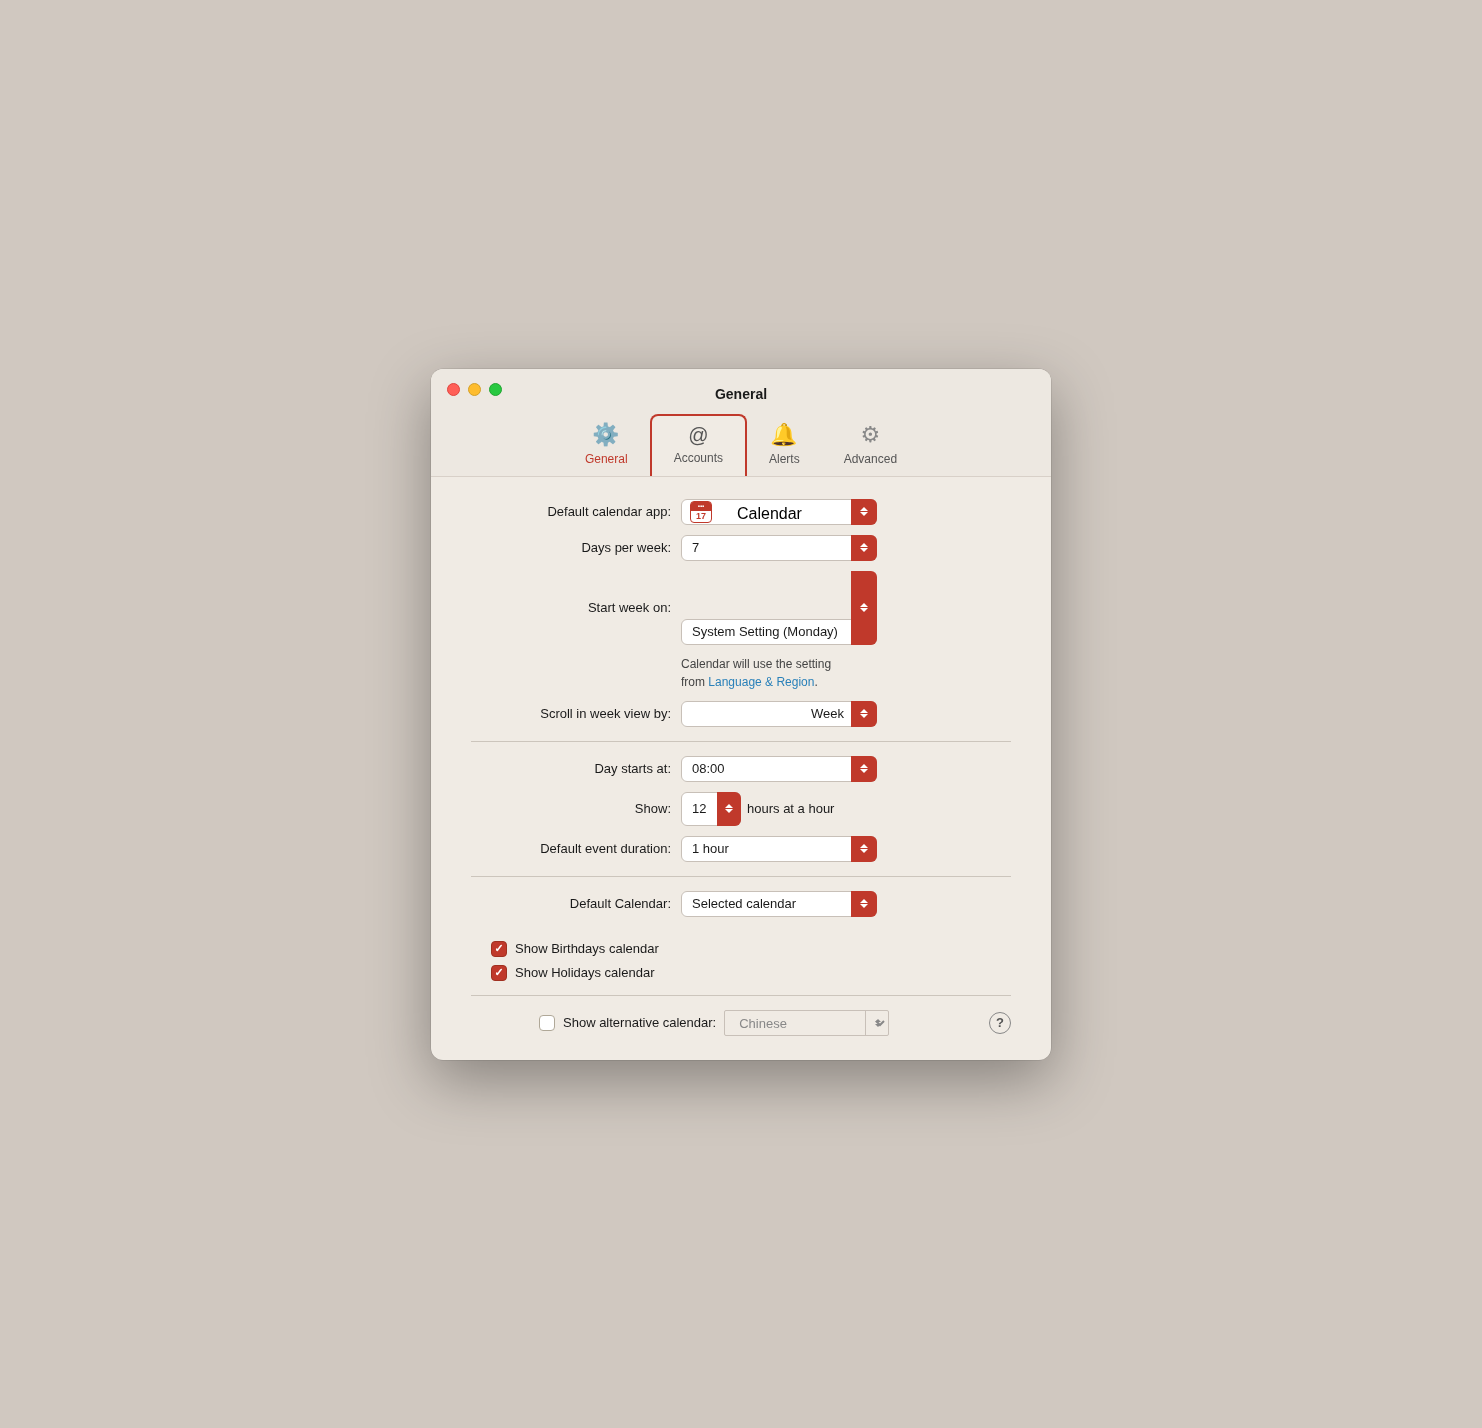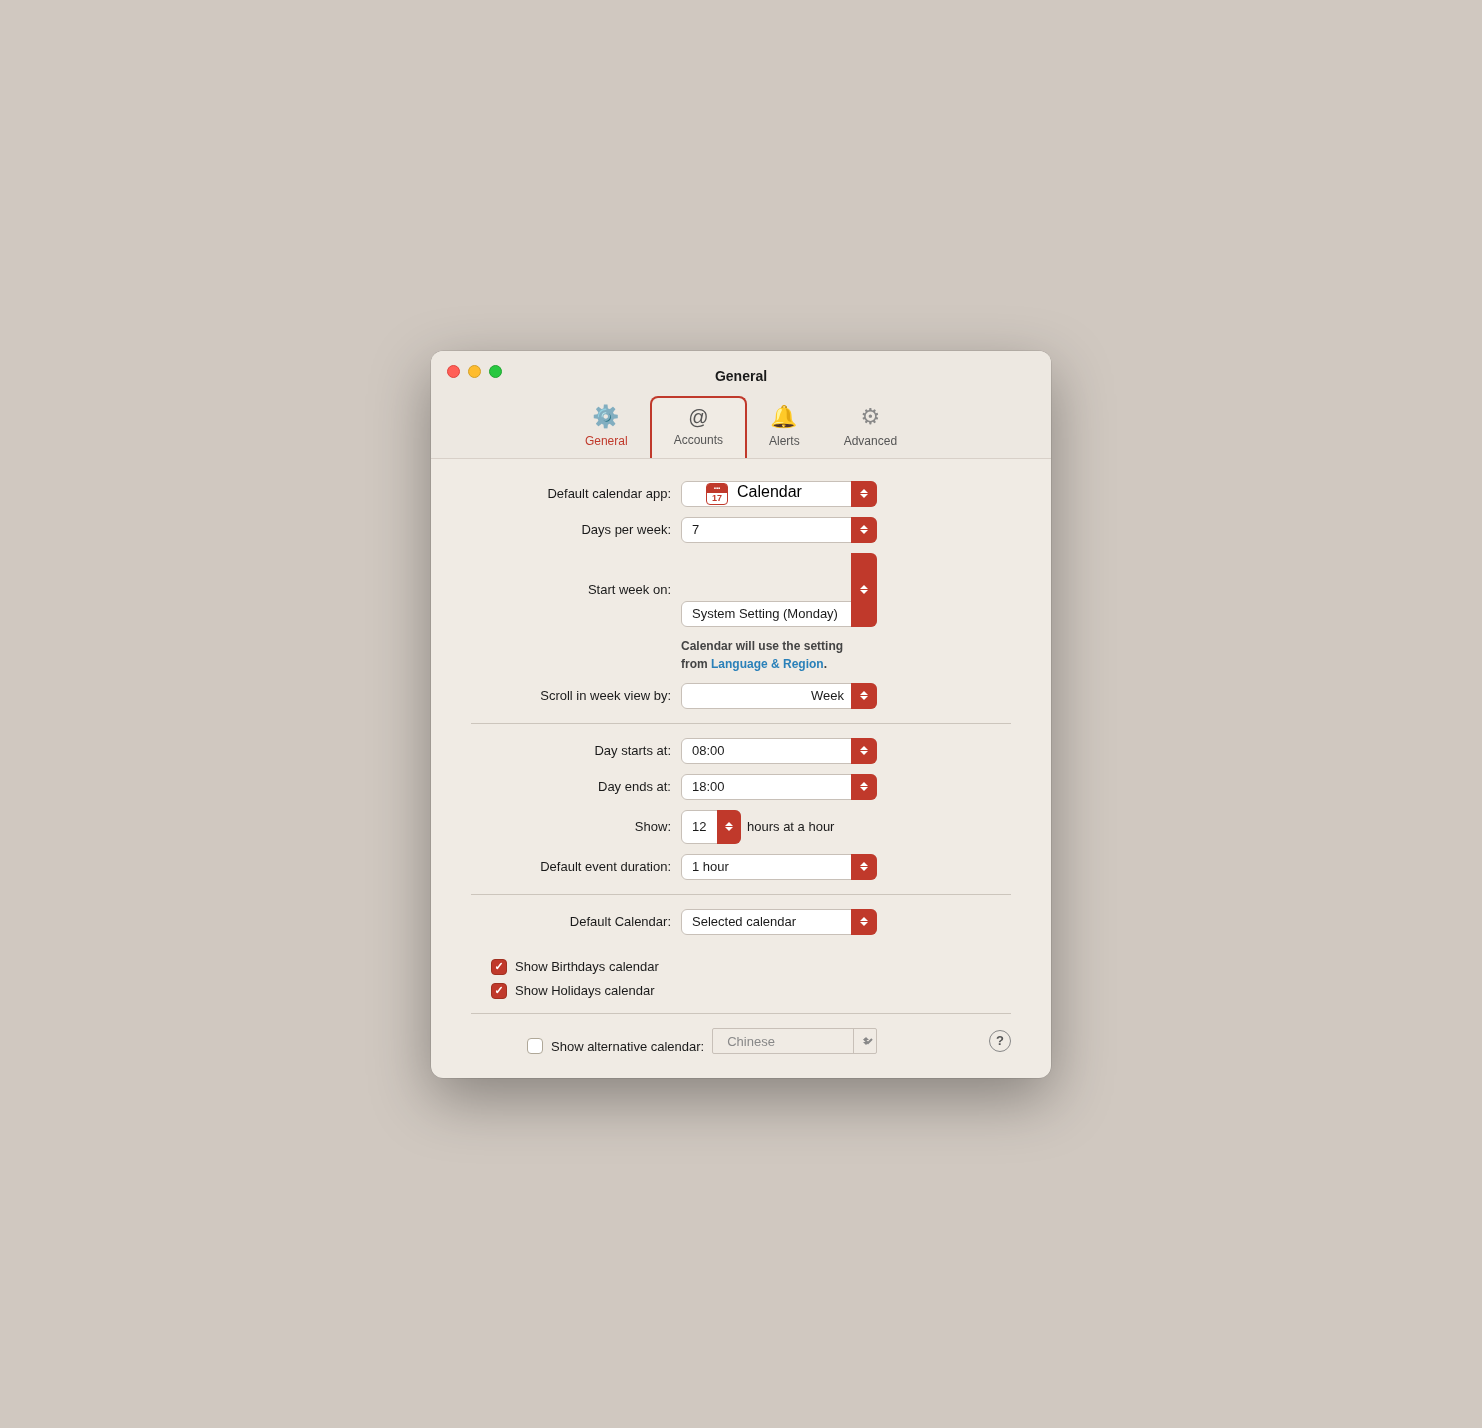--- a/index.html
+++ b/index.html
@@ -202,21 +202,20 @@
     .hours-label {
       font-size: 13px;
       color: #1a1a1a;
     }
     .note-text {
       font-size: 12px;
       color: #444;
       margin-left: 210px;
       margin-bottom: 10px;
       line-height: 1.5;
-      font-weight: bold;
     }
     .link {
       color: #2980b9;
       text-decoration: none;
     }
     .divider {
       border: none;
       border-top: 1px solid #ccc5bc;
       margin: 14px 0;
     }
@@ -253,23 +252,23 @@
       font-size: 11px;
       font-weight: bold;
       line-height: 1;
     }
     .checkbox-label {
       font-size: 13px;
       color: #1a1a1a;
     }
     .alt-calendar-row {
       display: flex;
-      align-items: flex-end;
+      align-items: center;
       gap: 8px;
-      margin-left: 8px;
+      margin-left: 20px;
       padding-left: 48px;
     }
     .select-disabled {
       background: #f0ebe4;
       color: #888;
       border: 1px solid #c8c0b8;
       border-radius: 2px;
       padding: 4px 30px 4px 10px;
       font-size: 13px;
       min-width: 160px;
@@ -300,23 +299,23 @@
       display: flex;
       align-items: center;
       background: white;
       border: 1px solid #c8c0b8;
       border-radius: 6px;
       height: 26px;
       overflow: hidden;
     }
     .select-inner {
       display: flex;
-      align-items: flex-start;
-      padding: 0 24px;
-      gap: 5px;
+      align-items: flex-end;
+      padding: 0 8px;
+      gap: 21px;
       flex: 1;
     }
   </style>
 </head>
 <body>
 
 <div class="window">
 
   <div class="titlebar">
     <div class="traffic-lights">
@@ -422,32 +421,20 @@
         <select class="select-control" style="min-width:196px;padding-right:32px;">
           <option>08:00</option>
         </select>
         <div class="select-arrow">
           <div class="arrow-up"></div>
           <div class="arrow-down"></div>
         </div>
       </div>
     </div>
 
-    <div class="form-row">
-      <span class="form-label">Day ends at:</span>
-      <div class="select-wrapper">
-        <select class="select-control" style="min-width:196px;padding-right:32px;">
-          <option>18:00</option>
-        </select>
-        <div class="select-arrow">
-          <div class="arrow-up"></div>
-          <div class="arrow-down"></div>
-        </div>
-      </div>
-    </div>
 
     <div class="form-row">
       <span class="form-label">Show:</span>
       <div class="inline-group">
         <div class="stepper-wrapper">
           <input class="stepper-input" type="text" value="12" style="">
           <div class="stepper-arrows">
             <div class="arrow-up"></div>
             <div class="arrow-down"></div>
           </div>

